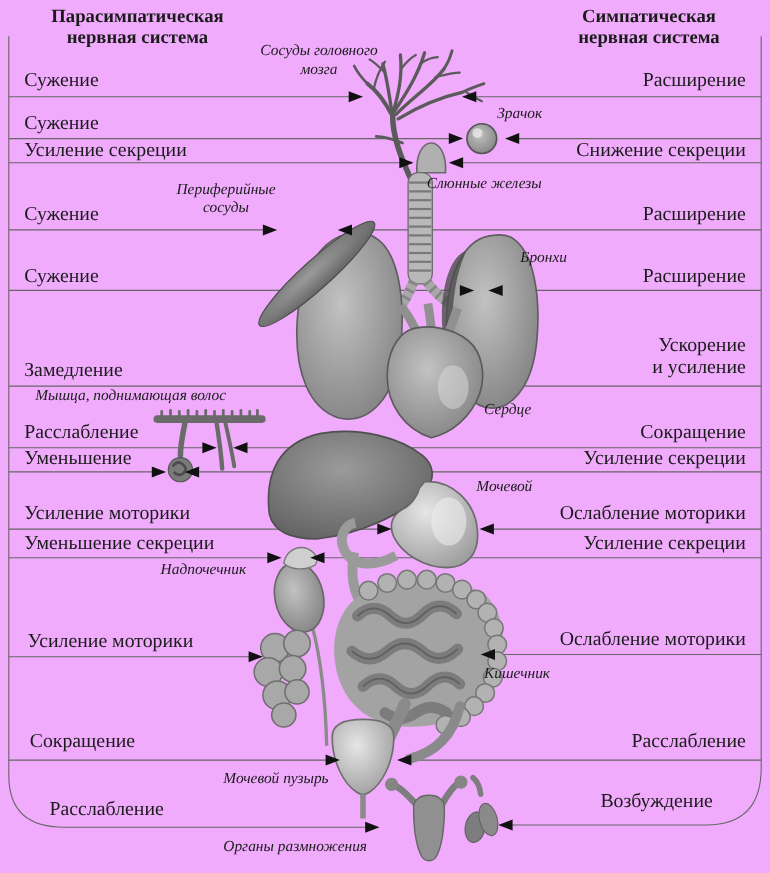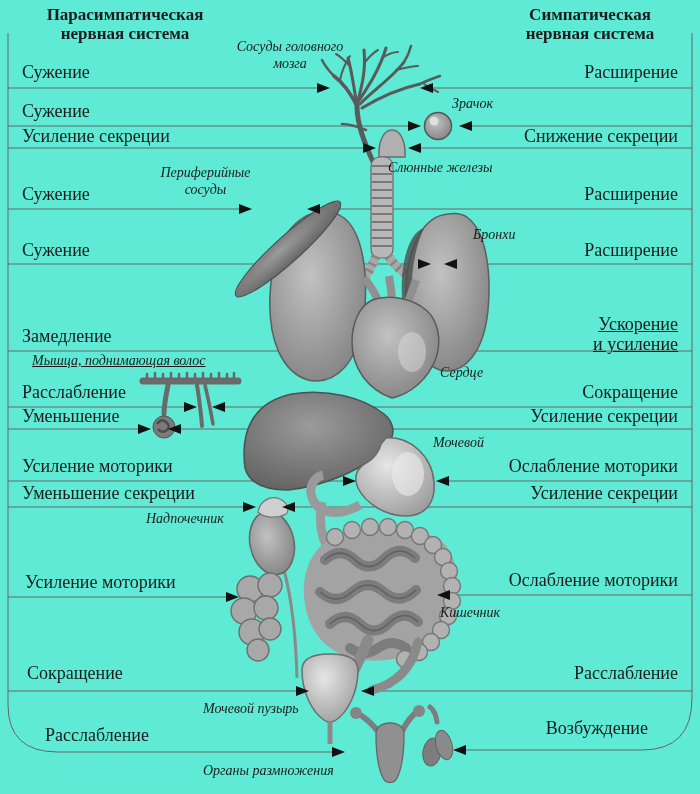--- a/index.html
+++ b/index.html
@@ -1,17 +1,17 @@
 <!DOCTYPE html>
 <html><head>
 <meta charset="utf-8">
 <style>
   html,body{margin:0;padding:0;background:#fff;}
   #stage{
-    position:relative;width:700px;height:794px;background:#5eead4;overflow:hidden;
+    position:relative;width:700px;height:794px;background:#f0abfc;overflow:hidden;
     font-family:"Liberation Serif","DejaVu Serif",serif;color:#1b1b1b;
   }
   #diagram-svg{position:absolute;left:0;top:0;}
   .hdr{
     position:absolute;top:5px;width:230px;text-align:center;
     font-weight:bold;font-size:17px;line-height:19px;white-space:pre-line;
   }
   .eff{
     position:absolute;font-size:18px;line-height:20px;white-space:pre-line;
   }
@@ -287,38 +287,38 @@
   <div class="eff eff-l" style="top:456px;">Усиление моторики</div>
   <div class="eff eff-l" style="top:483px;">Уменьшение секреции</div>
   <div class="eff eff-l" style="top:572px;left:25px;">Усиление моторики</div>
   <div class="eff eff-l" style="top:663px;left:27px;">Сокращение</div>
   <div class="eff eff-l" style="top:725px;left:45px;">Расслабление</div>
 
   <div class="eff eff-r" style="top:62px;">Расширение</div>
   <div class="eff eff-r" style="top:126px;">Снижение секреции</div>
   <div class="eff eff-r" style="top:184px;">Расширение</div>
   <div class="eff eff-r" style="top:240px;">Расширение</div>
-  <div class="eff eff-r" style="top:314px;text-decoration:underline;">Ускорение
+  <div class="eff eff-r" style="top:303px;">Ускорение
 и усиление</div>
   <div class="eff eff-r" style="top:382px;">Сокращение</div>
   <div class="eff eff-r" style="top:406px;">Усиление секреции</div>
   <div class="eff eff-r" style="top:456px;">Ослабление моторики</div>
   <div class="eff eff-r" style="top:483px;">Усиление секреции</div>
   <div class="eff eff-r" style="top:570px;">Ослабление моторики</div>
   <div class="eff eff-r" style="top:663px;">Расслабление</div>
   <div class="eff eff-r" style="top:718px;right:52px;margin-left:32px;">Возбуждение</div>
 
   <div class="org" style="left:210px;top:38px;width:160px;text-align:center;">Сосуды головного
 мозга</div>
   <div class="org" style="left:452px;top:95px;">Зрачок</div>
   <div class="org" style="left:388px;top:159px;">Слюнные железы</div>
   <div class="org" style="left:133px;top:164px;width:145px;text-align:center;">Периферийные
 сосуды</div>
   <div class="org" style="left:441px;top:226px;margin-left:32px;">Бронхи</div>
-  <div class="org" style="left:32px;top:352px;text-decoration:underline;">Мышца, поднимающая волос</div>
+  <div class="org" style="left:32px;top:352px;">Мышца, поднимающая волос</div>
   <div class="org" style="left:440px;top:364px;">Сердце</div>
   <div class="org" style="left:433px;top:434px;">Мочевой</div>
   <div class="org" style="left:146px;top:510px;">Надпочечник</div>
   <div class="org" style="left:440px;top:604px;">Кишечник</div>
   <div class="org" style="left:203px;top:700px;">Мочевой пузырь</div>
   <div class="org" style="left:203px;top:762px;">Органы размножения</div>
 
 </div>
 
 </body></html>

